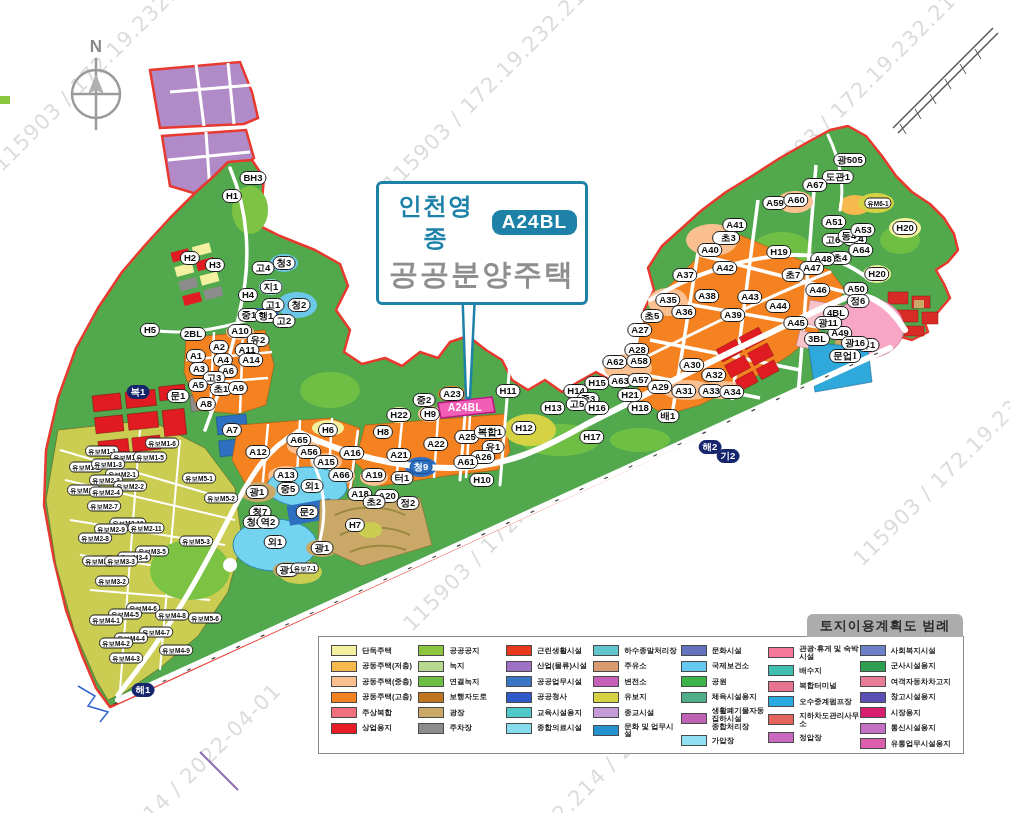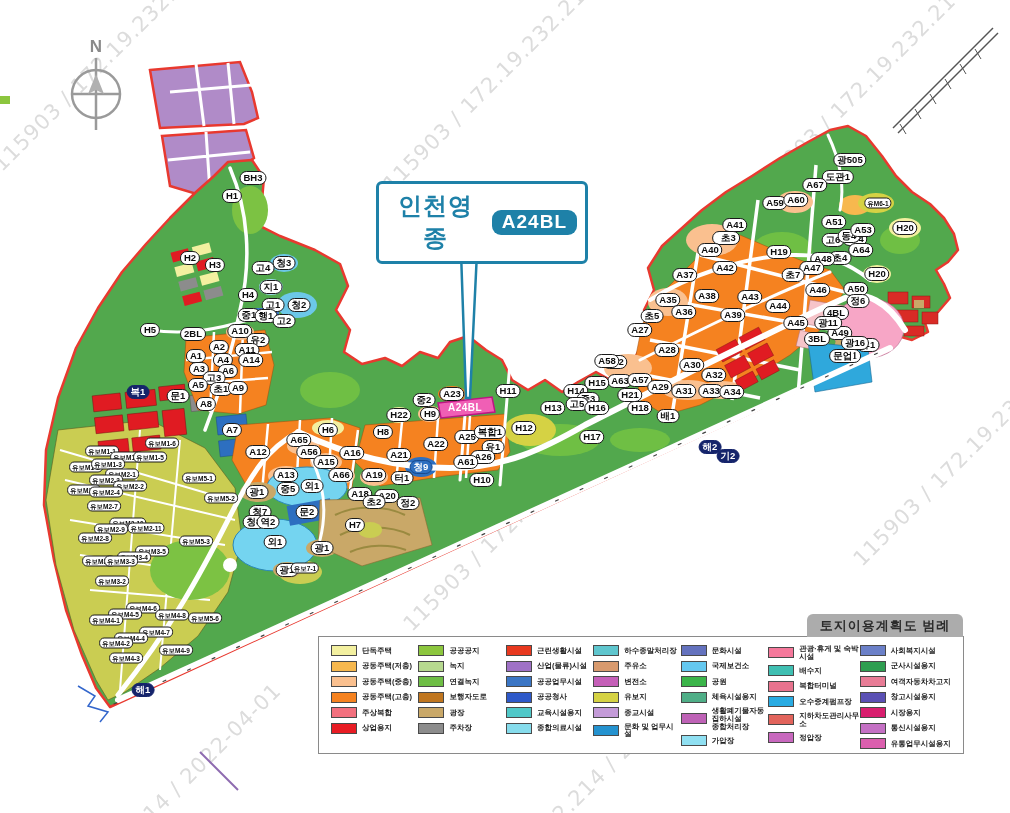--- a/index.html
+++ b/index.html
@@ -396,23 +396,23 @@
       <div class="maplabel" style="left: 778px; top: 306px;">A44</div>
       <div class="maplabel" style="left: 796px; top: 323px;">A45</div>
       <div class="maplabel" style="left: 640px; top: 330px;">A27</div>
       <div class="maplabel" style="left: 652px; top: 316px;">초5</div>
       <div class="maplabel" style="left: 836px; top: 313px;">4BL</div>
       <div class="maplabel" style="left: 828px; top: 323px;">광11</div>
       <div class="maplabel" style="left: 868px; top: 345px;">휴1</div>
       <div class="maplabel" style="left: 817px; top: 339px;">3BL</div>
       <div class="maplabel" style="left: 855px; top: 343px;">광16</div>
       <div class="maplabel" style="left: 845px; top: 356px; font-family: Liberation Serif, serif;">문업1</div>
-      <div class="maplabel" style="left: 667px; top: 350px;">A28</div>
+      <div class="maplabel" style="left: 637px; top: 350px;">A28</div>
       <div class="maplabel" style="left: 615px; top: 362px;">A62</div>
-      <div class="maplabel" style="left: 607px; top: 361px;">A58</div>
+      <div class="maplabel" style="left: 639px; top: 361px;">A58</div>
       <div class="maplabel" style="left: 692px; top: 365px;">A30</div>
       <div class="maplabel" style="left: 714px; top: 375px;">A32</div>
       <div class="maplabel" style="left: 620px; top: 381px;">A63</div>
       <div class="maplabel" style="left: 640px; top: 380px;">A57</div>
       <div class="maplabel" style="left: 660px; top: 387px;">A29</div>
       <div class="maplabel" style="left: 684px; top: 391px;">A31</div>
       <div class="maplabel" style="left: 711px; top: 391px;">A33</div>
       <div class="maplabel" style="left: 732px; top: 392px;">A34</div>
       <div class="maplabel" style="left: 597px; top: 383px;">H15</div>
       <div class="maplabel" style="left: 576px; top: 391px;">H14</div>
@@ -439,20 +439,21 @@
 
   <svg id="stem" width="1010" height="813" viewBox="0 0 1010 813">
     <path d="M461,252 L477,252 L470,398 L466,398 Z" fill="#fff" stroke="#1e81a8" stroke-width="2.5"></path>
   </svg>
 
   <div id="callout">
     <div class="row1">
       <span class="region">인천영종</span>
       <span class="badge">A24BL</span>
     </div>
+    <div class="title">공공분양주택</div>
   </div>
 
   <div id="legend">
     <div id="legend-title">토지이용계획도 범례</div>
     <div id="legend-cols">
         <div class="lcol">
           <div class="litem">
             <span class="swatch" style="background: rgb(243, 240, 160);"></span>
             <span class="ltext">단독주택</span>
           </div>

